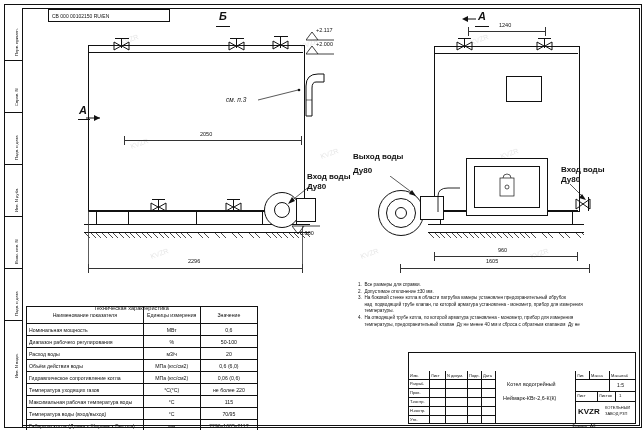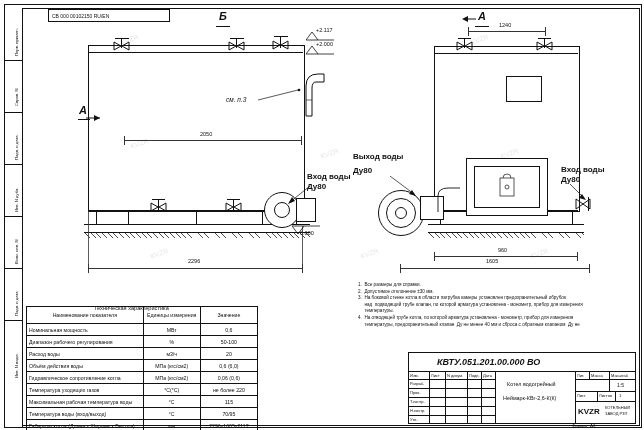--- a/index.html
+++ b/index.html
@@ -354,23 +354,20 @@
     <tr>
       <td>Габариты котла (Длина х Ширина х Высота)</td>
       <td class="c">мм</td>
       <td class="c">2296х1605х2117</td>
     </tr>
   </tbody>
     </table>
 
   <div class="abs" style="left:408px;top:352px;width:226px;height:70px;border:1.2px solid #111;">
 
-    <div class="abs" style="left:0;top:0;width:226px;height:18px;border-bottom:1px solid #111;">
-      <span class="txt" style="left:28px;top:4px;font-size:9px;font-weight:bold;font-style:italic;">КВТУ.051.201.00.000 ВО</span>
-    </div>
 
     <div class="abs" style="left:0;top:18px;width:86px;height:52px;border-right:1px solid #111;">
       <div class="abs" style="left:0;top:0;width:86px;height:8px;border-bottom:.7px solid #111;">
         <span class="txt" style="left:1px;top:1.5px;font-size:4px;">Изм.</span>
         <span class="txt" style="left:22px;top:1.5px;font-size:4px;">Лист</span>
         <span class="txt" style="left:38px;top:1.5px;font-size:4px;">N докум.</span>
         <span class="txt" style="left:60px;top:1.5px;font-size:4px;">Подп.</span>
         <span class="txt" style="left:74px;top:1.5px;font-size:4px;">Дата</span>
       </div>
       <div class="abs" style="left:0;top:8px;width:86px;height:9px;border-bottom:.7px solid #111;">

